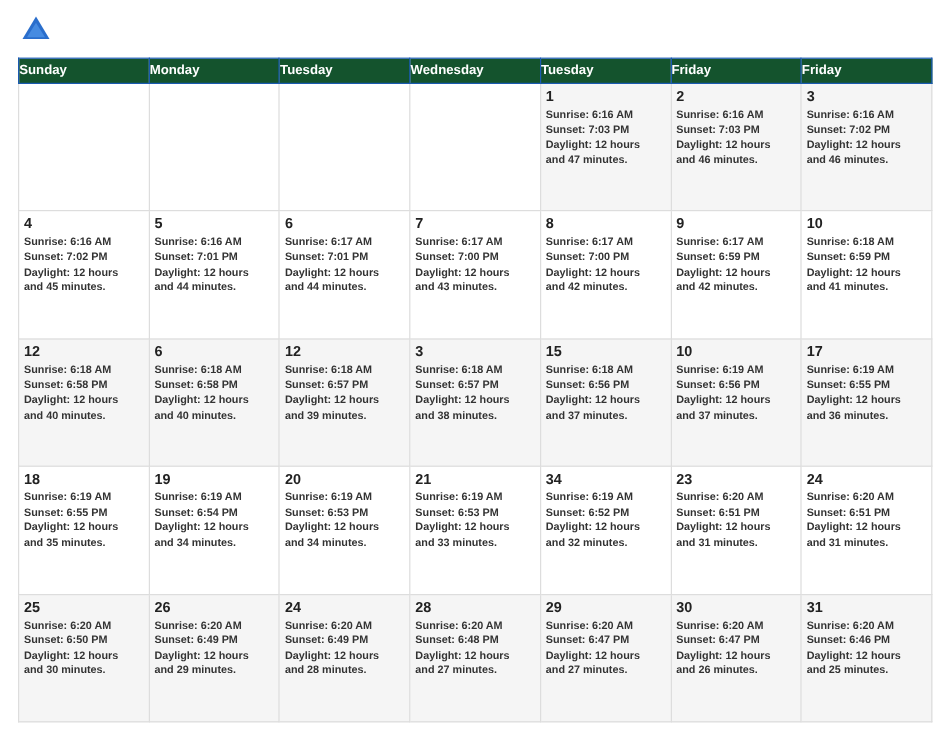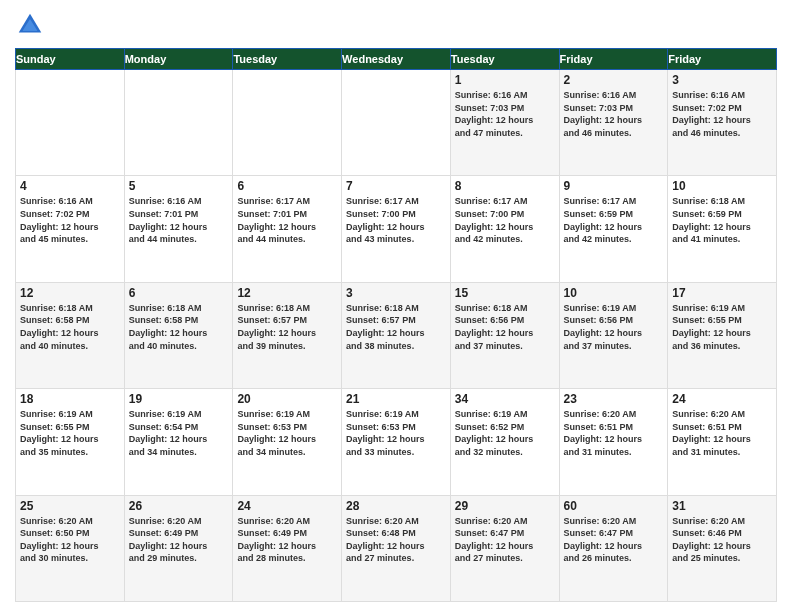--- a/index.html
+++ b/index.html
@@ -352,21 +352,21 @@
 and 27 minutes.</div>
           </td>
           <td>
             <span class="day-number">29</span>
             <div class="day-info" style="white-space: pre-line;">Sunrise: 6:20 AM
 Sunset: 6:47 PM
 Daylight: 12 hours
 and 27 minutes.</div>
           </td>
           <td>
-            <span class="day-number">60</span>
+            <span class="day-number">30</span>
             <div class="day-info" style="white-space: pre-line;">Sunrise: 6:20 AM
 Sunset: 6:47 PM
 Daylight: 12 hours
 and 26 minutes.</div>
           </td>
           <td>
             <span class="day-number">31</span>
             <div class="day-info" style="white-space: pre-line;">Sunrise: 6:20 AM
 Sunset: 6:46 PM
 Daylight: 12 hours

